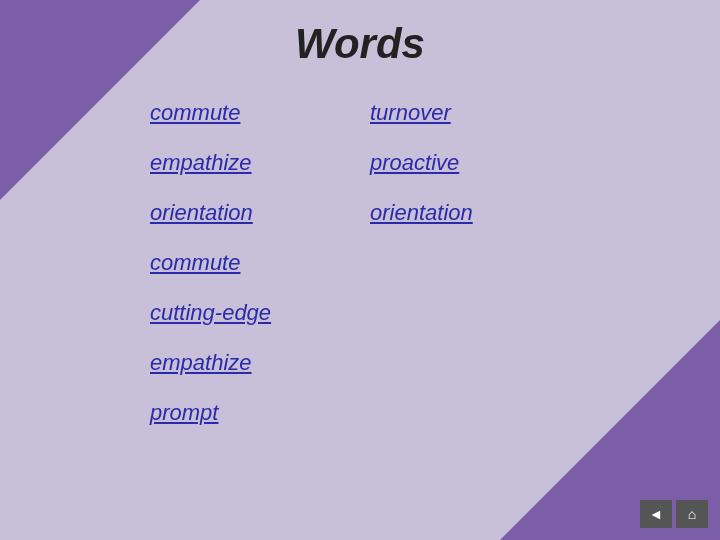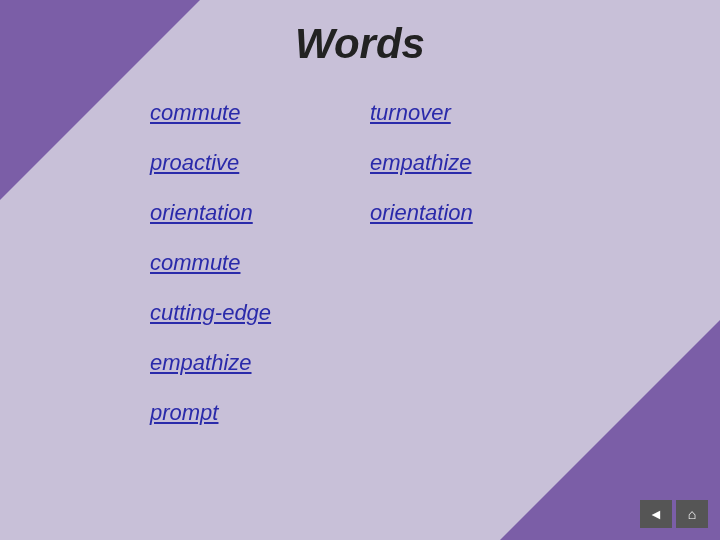--- a/index.html
+++ b/index.html
@@ -114,22 +114,22 @@
 <div class="tri-bottom-right"></div>
 
 <div class="content-area">
   <h1 class="page-title">Words</h1>
 
   <div class="words-grid">
 
     <span class="word-item">commute</span>
     <span class="word-item">turnover</span>
 
+    <span class="word-item">empathize</span>
     <span class="word-item">proactive</span>
-    <span class="word-item">empathize</span>
 
     <span class="word-item">orientation</span>
     <span class="word-item">orientation</span>
 
     <span class="word-item">commute</span>
 
     <span class="word-item single-col">cutting-edge</span>
     <span></span>
 
     <span class="word-item single-col">empathize</span>

